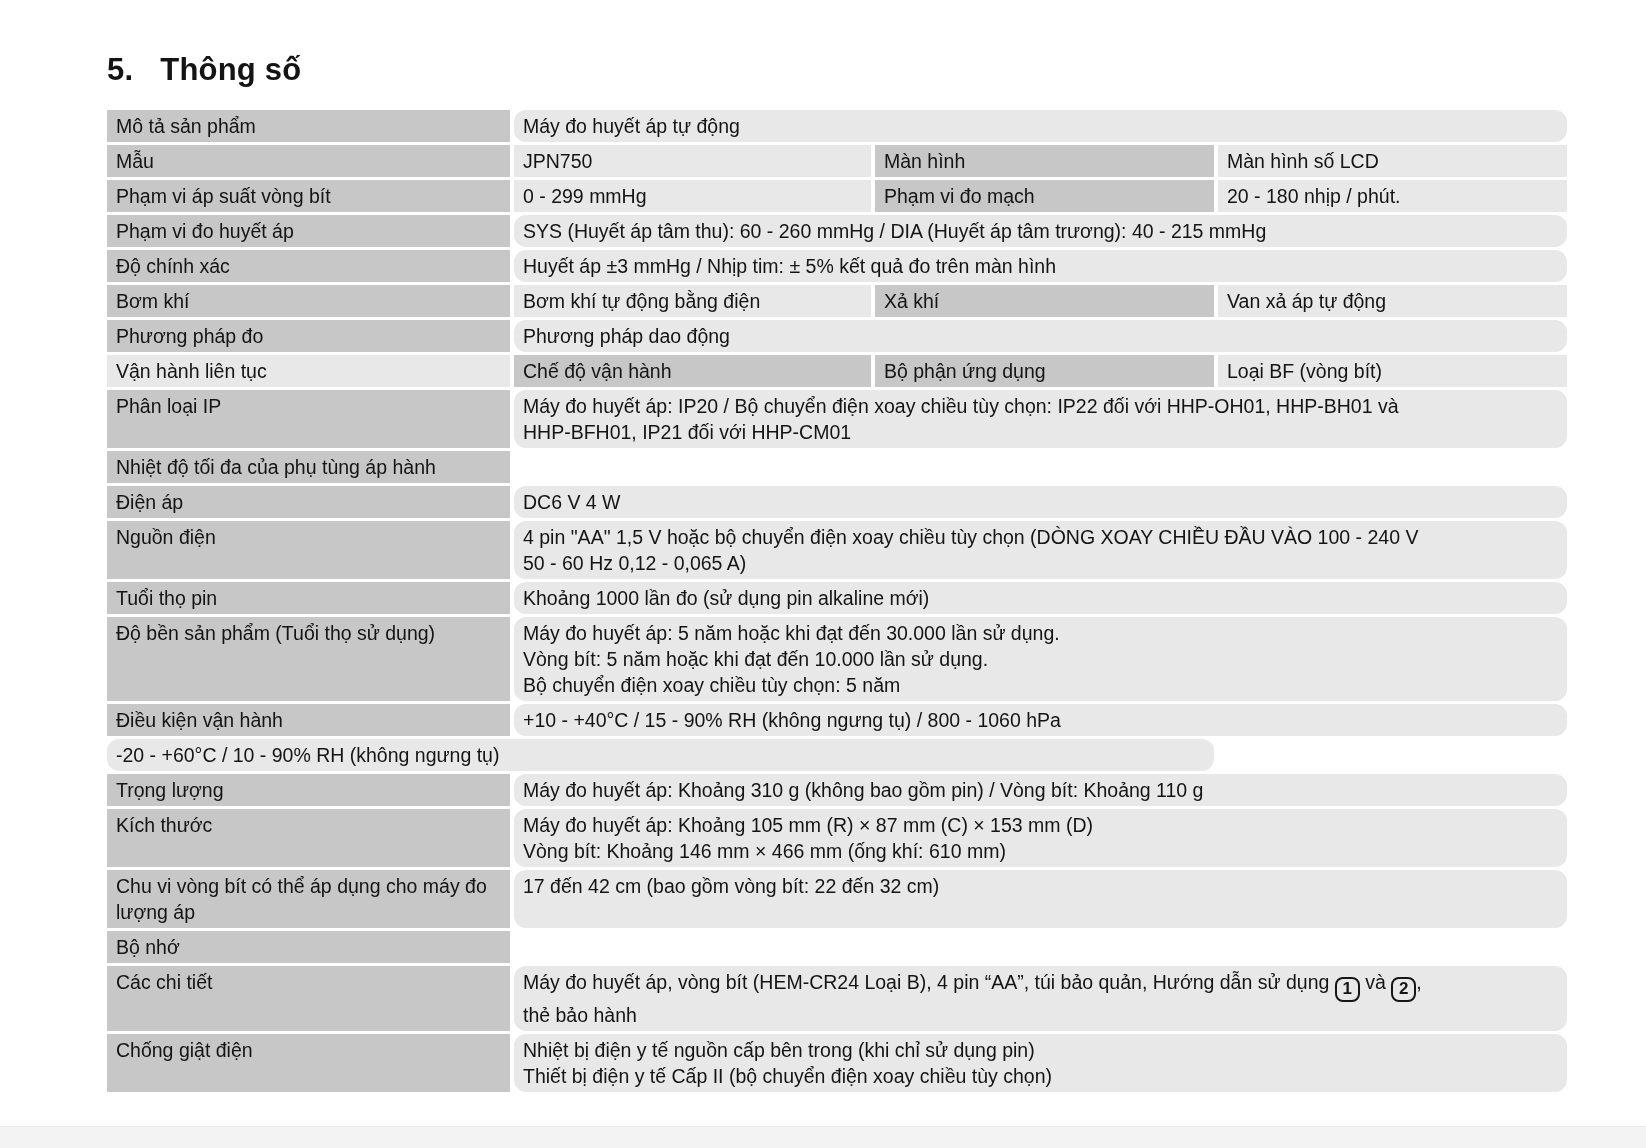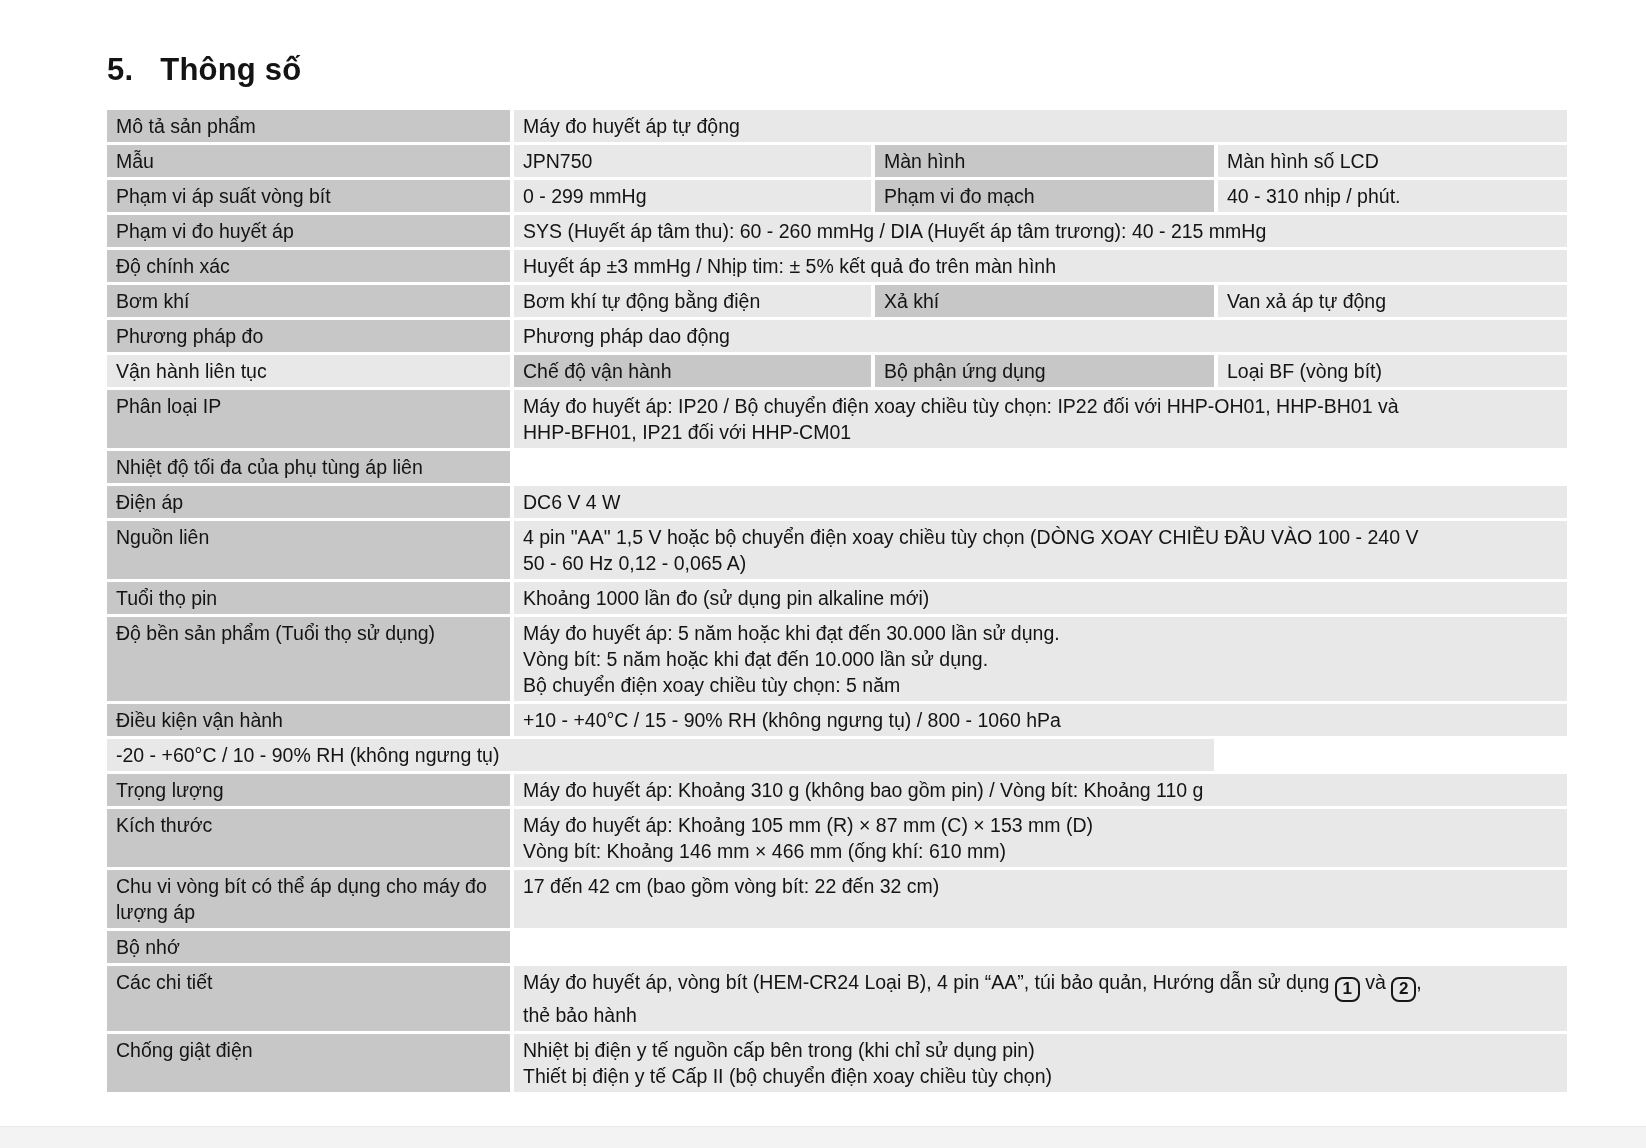--- a/index.html
+++ b/index.html
@@ -28,21 +28,21 @@
     column-gap:4px;
   }
   .cell {
     font-size:19.5px;
     line-height:26px;
     padding:3px 9px;
     box-sizing:border-box;
   }
   .cell.label { background:var(--label-bg, #c7c7c7); }
   .cell.value { background:var(--value-bg, #e8e8e8); }
-  .cell.span3 { grid-column: span 3; }
+  .cell.span3 { grid-column: span 3; border-radius: 12px; }
   .cell-text { white-space: pre-line; }
   .keycap {
     display:inline-block;
     min-width:25px; height:25px;
     border:2.5px solid #161616;
     border-radius:8px;
     text-align:center;
     line-height:20px;
     font-weight:700;
     font-size:17px;
@@ -74,21 +74,21 @@
     <div class="row">
       <div class="cell label"><span class="cell-text">Mẫu</span></div>
       <div class="cell value"><span class="cell-text">JPN750</span></div>
       <div class="cell label"><span class="cell-text">Màn hình</span></div>
       <div class="cell value"><span class="cell-text">Màn hình số LCD</span></div>
     </div>
     <div class="row">
       <div class="cell label"><span class="cell-text">Phạm vi áp suất vòng bít</span></div>
       <div class="cell value"><span class="cell-text">0 - 299 mmHg</span></div>
       <div class="cell label"><span class="cell-text">Phạm vi đo mạch</span></div>
-      <div class="cell value"><span class="cell-text">40 - 310 nhịp / phút.</span></div>
+      <div class="cell value"><span class="cell-text">20 - 180 nhịp / phút.</span></div>
     </div>
     <div class="row">
       <div class="cell label"><span class="cell-text">Phạm vi đo huyết áp</span></div>
       <div class="cell value span3"><span class="cell-text">SYS (Huyết áp tâm thu): 60 - 260 mmHg / DIA (Huyết áp tâm trương): 40 - 215 mmHg</span></div>
     </div>
     <div class="row">
       <div class="cell label"><span class="cell-text">Độ chính xác</span></div>
       <div class="cell value span3"><span class="cell-text">Huyết áp ±3 mmHg / Nhịp tim: ± 5% kết quả đo trên màn hình</span></div>
     </div>
     <div class="row">
@@ -106,28 +106,28 @@
       <div class="cell label"><span class="cell-text">Chế độ vận hành</span></div>
       <div class="cell label"><span class="cell-text">Bộ phận ứng dụng</span></div>
       <div class="cell value"><span class="cell-text">Loại BF (vòng bít)</span></div>
     </div>
     <div class="row">
       <div class="cell label"><span class="cell-text">Phân loại IP</span></div>
       <div class="cell value span3"><span class="cell-text">Máy đo huyết áp: IP20 / Bộ chuyển điện xoay chiều tùy chọn: IP22 đối với HHP-OH01, HHP-BH01 và
 HHP-BFH01, IP21 đối với HHP-CM01</span></div>
     </div>
     <div class="row">
-      <div class="cell label"><span class="cell-text">Nhiệt độ tối đa của phụ tùng áp liên</span></div>
+      <div class="cell label"><span class="cell-text">Nhiệt độ tối đa của phụ tùng áp hành</span></div>
     </div>
     <div class="row">
       <div class="cell label"><span class="cell-text">Điện áp</span></div>
       <div class="cell value span3"><span class="cell-text">DC6 V 4 W</span></div>
     </div>
     <div class="row">
-      <div class="cell label"><span class="cell-text">Nguồn liên</span></div>
+      <div class="cell label"><span class="cell-text">Nguồn điện</span></div>
       <div class="cell value span3"><span class="cell-text">4 pin "AA" 1,5 V hoặc bộ chuyển điện xoay chiều tùy chọn (DÒNG XOAY CHIỀU ĐẦU VÀO 100 - 240 V
 50 - 60 Hz 0,12 - 0,065 A)</span></div>
     </div>
     <div class="row">
       <div class="cell label"><span class="cell-text">Tuổi thọ pin</span></div>
       <div class="cell value span3"><span class="cell-text">Khoảng 1000 lần đo (sử dụng pin alkaline mới)</span></div>
     </div>
     <div class="row">
       <div class="cell label"><span class="cell-text">Độ bền sản phẩm (Tuổi thọ sử dụng)</span></div>
       <div class="cell value span3"><span class="cell-text">Máy đo huyết áp: 5 năm hoặc khi đạt đến 30.000 lần sử dụng.

